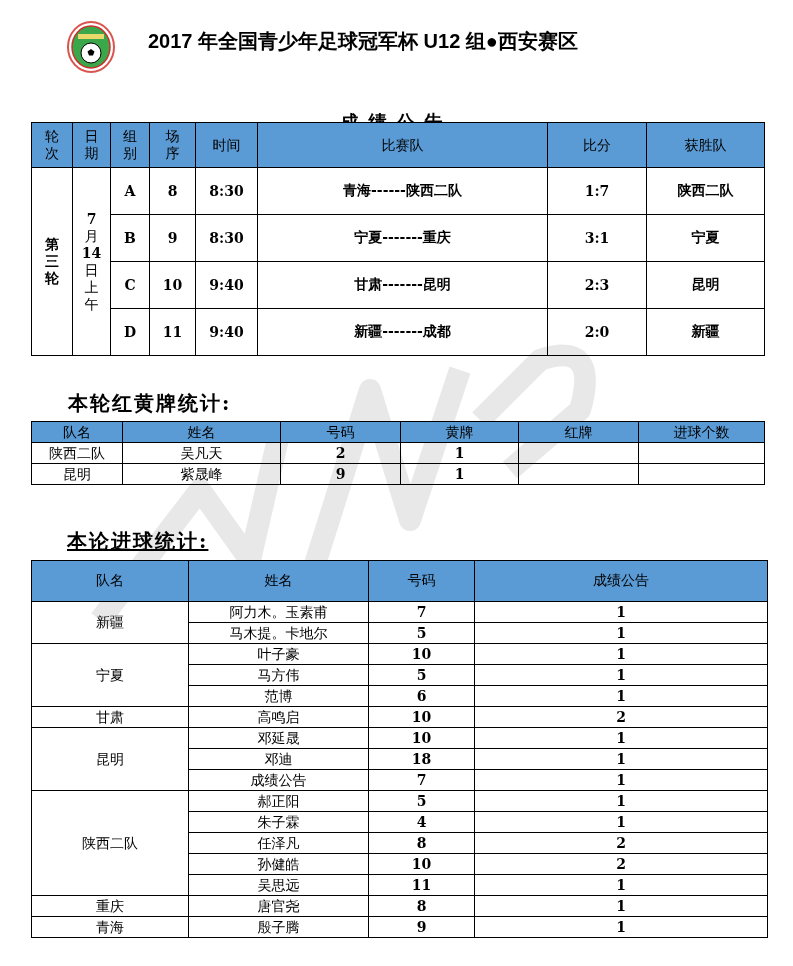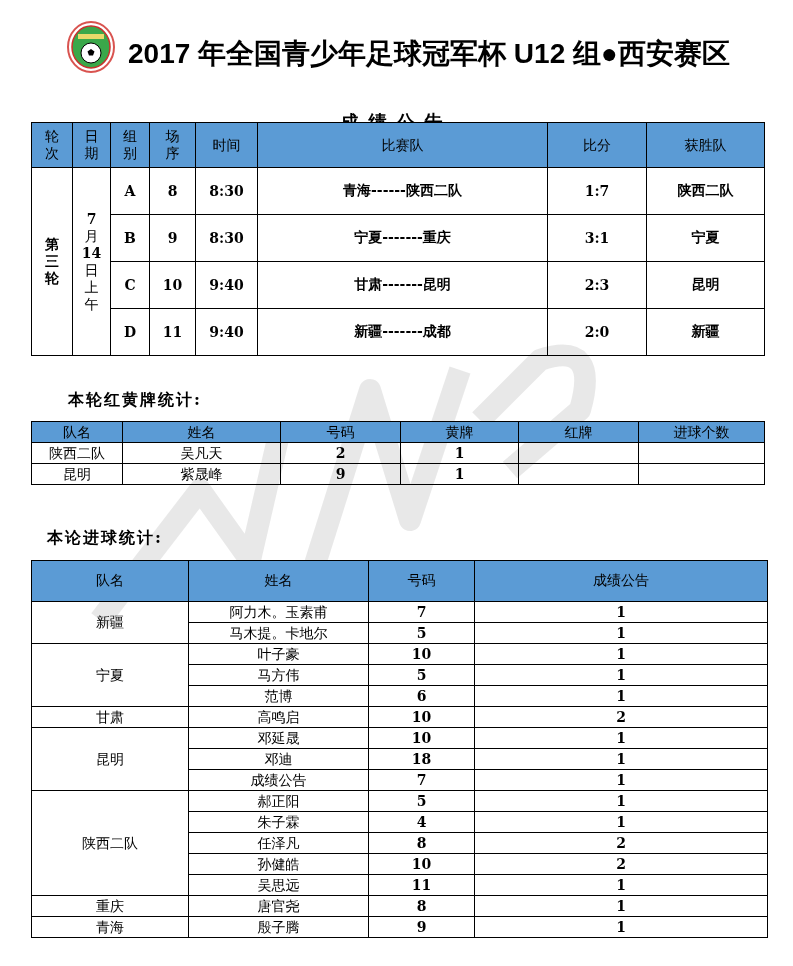--- a/index.html
+++ b/index.html
@@ -1,31 +1,31 @@
 <!DOCTYPE html>
 <html><head>
 <meta charset="utf-8">
 <style>
   html, body { margin: 0; padding: 0; background: #ffffff; }
   body { width: 793px; height: 966px; position: relative; overflow: hidden;
          font-family: "DejaVu Serif", "Liberation Serif", serif; color: #000; }
   .logo { position: absolute; left: 66px; top: 20px; width: 50px; height: 54px; }
-  .title { position: absolute; left: 128px; top: 28px; font-family: "Liberation Sans", "DejaVu Sans", sans-serif;
-           font-weight: bold; font-size: 28px; letter-spacing: 0px; white-space: nowrap; margin-top: 7px; }
+  .title { position: absolute; left: 148px; top: 28px; font-family: "Liberation Sans", "DejaVu Sans", sans-serif;
+           font-weight: bold; font-size: 20px; letter-spacing: 0px; white-space: nowrap; }
   .subtitle { position: absolute; left: 0; width: 793px; top: 67px; text-align: center;
               font-family: Liberation Sans, sans-serif; font-weight: bold; font-size: 18px; letter-spacing: 10px; margin-top: 43px; }
   table { border-collapse: collapse; position: absolute; table-layout: fixed; }
   td, th { border: 1px solid #000; text-align: center; padding: 0; font-weight: normal; }
   th { background: #5b9bd5; }
   .t1 { left: 31px; top: 122px; width: 733px; font-size: 14px; }
   .t1 th { height: 44px; line-height: 17px; }
   .t1 td { height: 46px; font-weight: bold; }
   .t1 td.cn { font-weight: bold; }
   .vert { line-height: 17px; }
-  .sec-title { position: absolute; font-size: 16px; font-weight: bold; font-family: "DejaVu Serif", serif; letter-spacing: 2px; }
+  .sec-title { position: absolute; font-size: 20px; font-weight: bold; font-family: "DejaVu Serif", serif; letter-spacing: 2px; }
   .t2 { left: 31px; top: 421px; width: 733px; font-size: 14px; }
   .t2 th { height: 20px; line-height: 18px; }
   .t2 td { height: 20px; line-height: 18px; }
   .t3 { left: 31px; top: 560px; width: 736px; font-size: 14px; }
   .t3 th { height: 40px; }
   .t3 td { height: 20px; line-height: 19px; }
   .t3 td.num, .t2 td.num { font-weight: bold; }
   .watermark { position: absolute; left: 80px; top: 300px; width: 560px; height: 330px; pointer-events: none; opacity: 0.22; }
 </style>
 </head>
@@ -142,21 +142,21 @@
     <td>昆明</td>
     <td>紫晟峰</td>
     <td class="num">9</td>
     <td class="num">1</td>
     <td></td>
     <td></td>
   </tr>
 </tbody>
   </table>
 
-<div class="sec-title" style="left:47px; top:528px;">本论进球统计:</div>
+<div class="sec-title" style="left:67px; top:528px;text-decoration:underline;">本论进球统计:</div>
 <table class="t3">
   <colgroup>
     <col style="width:157px">
       <col style="width:180px">
       <col style="width:106px">
       <col style="width:293px">
   </colgroup>
   <tbody>
       <tr>
     <th>队名</th>

